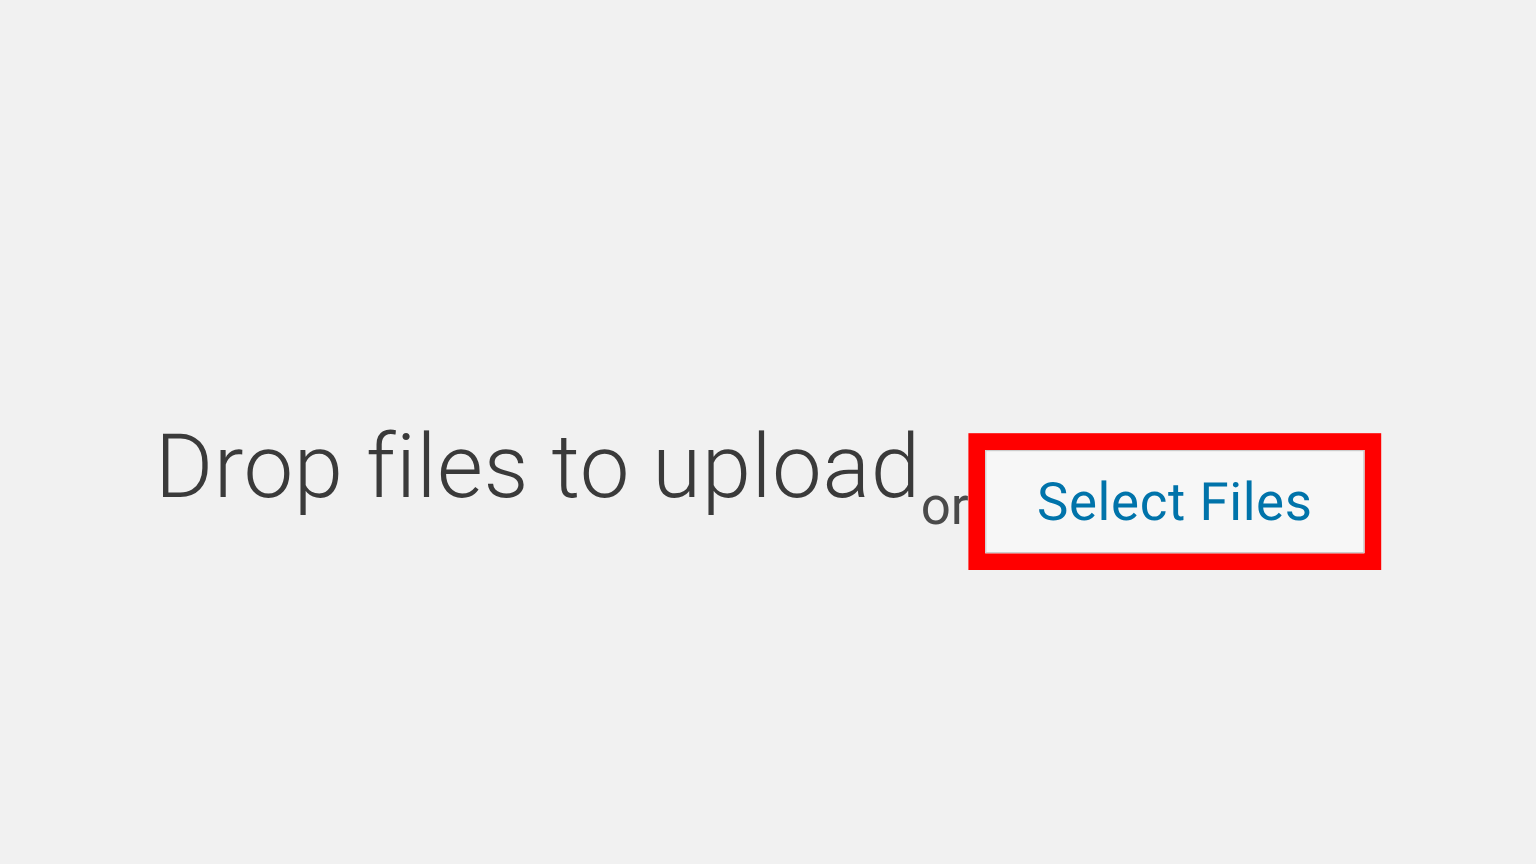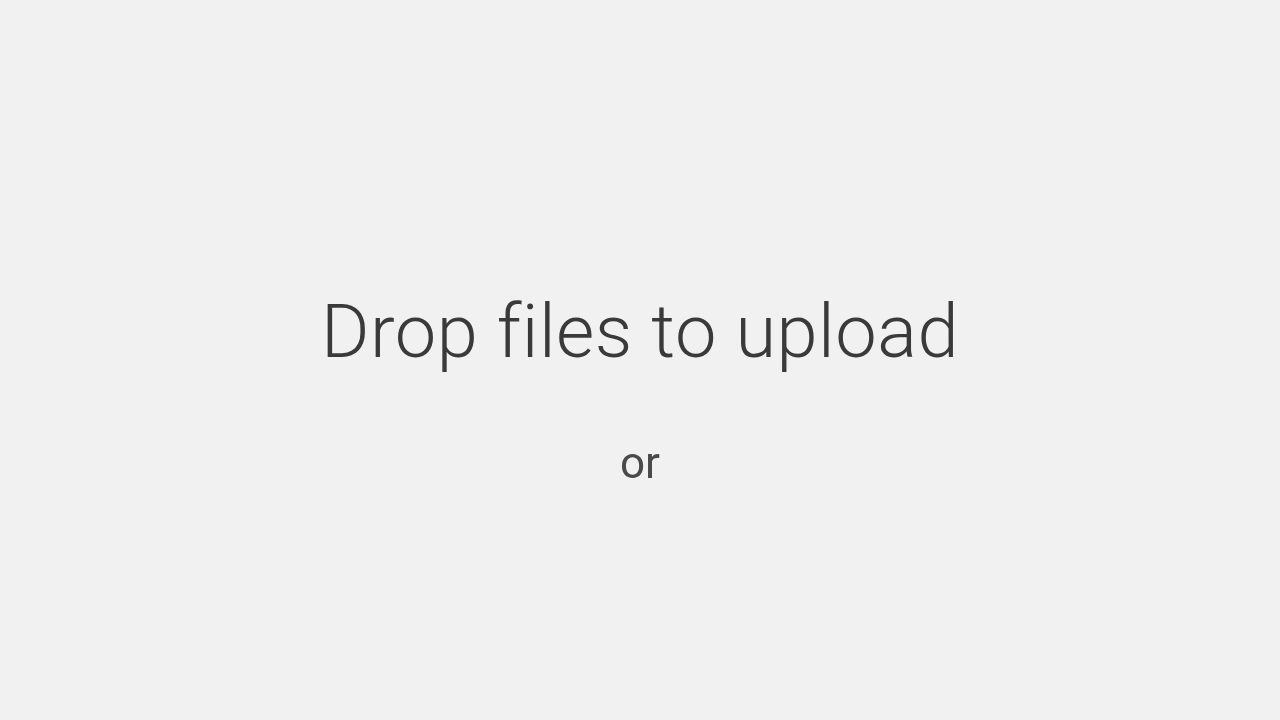--- a/index.html
+++ b/index.html
@@ -13,21 +13,21 @@
       background: #f1f1f1;
       font-family: -apple-system, BlinkMacSystemFont, "Segoe UI", Roboto, "Helvetica Neue", Arial, sans-serif;
       display: flex;
       flex-direction: column;
       align-items: center;
       justify-content: center;
       overflow: hidden;
     }
     .upload-area {
       display: flex;
-      flex-direction: column;
+      flex-direction: row;
       align-items: center;
       text-align: center;
       margin-top: 60px;
     }
     .upload-heading {
       font-size: 74px;
       font-weight: 300;
       color: #3a3a3a;
       letter-spacing: 0.5px;
       line-height: 1.1;
@@ -55,13 +55,16 @@
       font-family: inherit;
       letter-spacing: 0.5px;
     }
   </style>
 </head>
 <body>
 
 <div class="upload-area">
   <div class="upload-heading">Drop files to upload</div>
   <div class="upload-or">or</div>
+  <div class="select-wrap">
+    <button class="select-button">Select Files</button>
+  </div>
 </div>
 
 </body></html>

